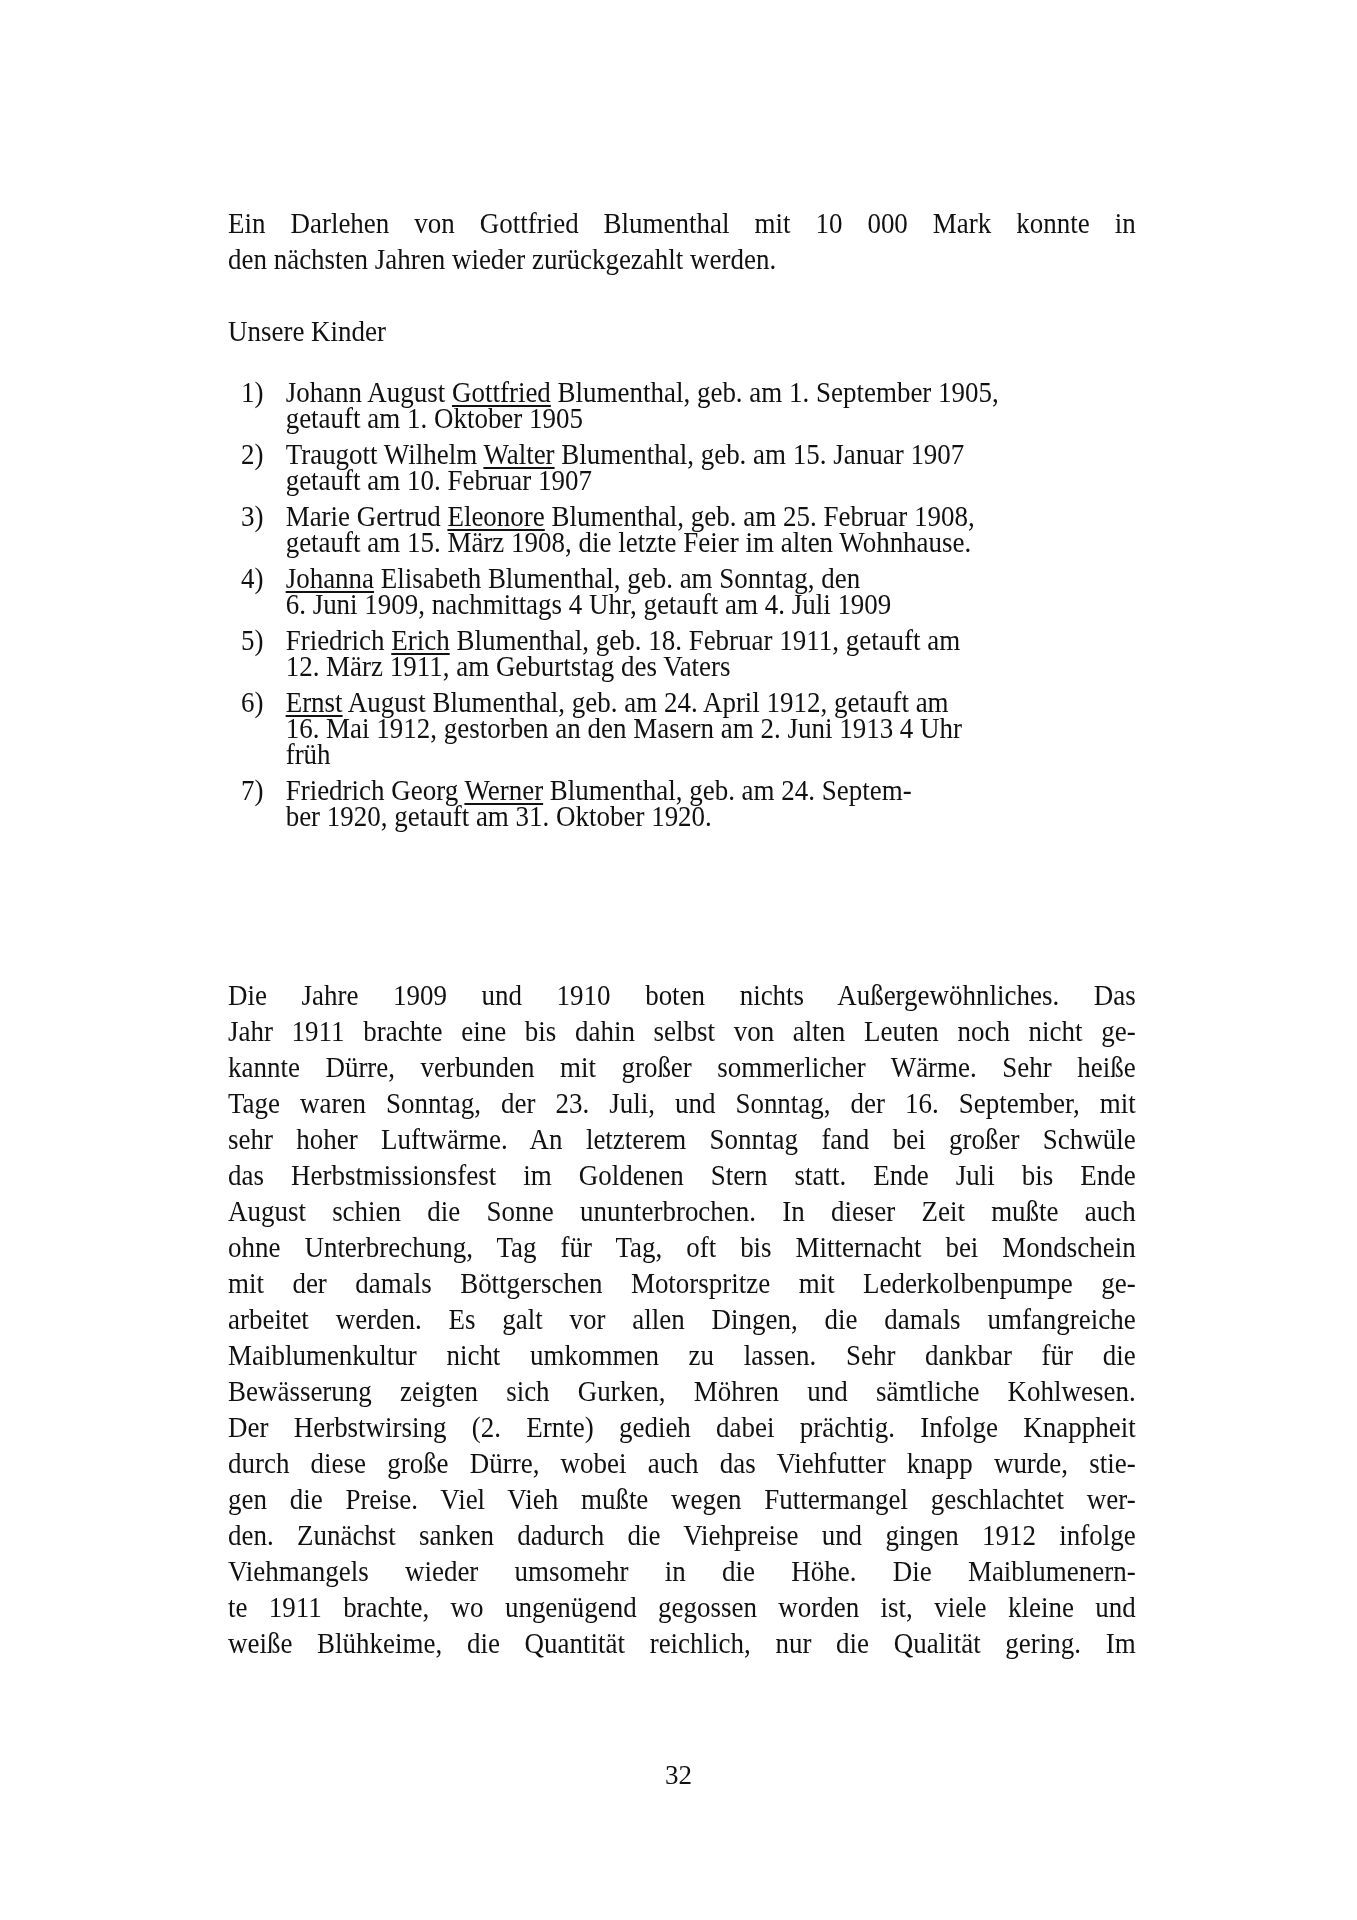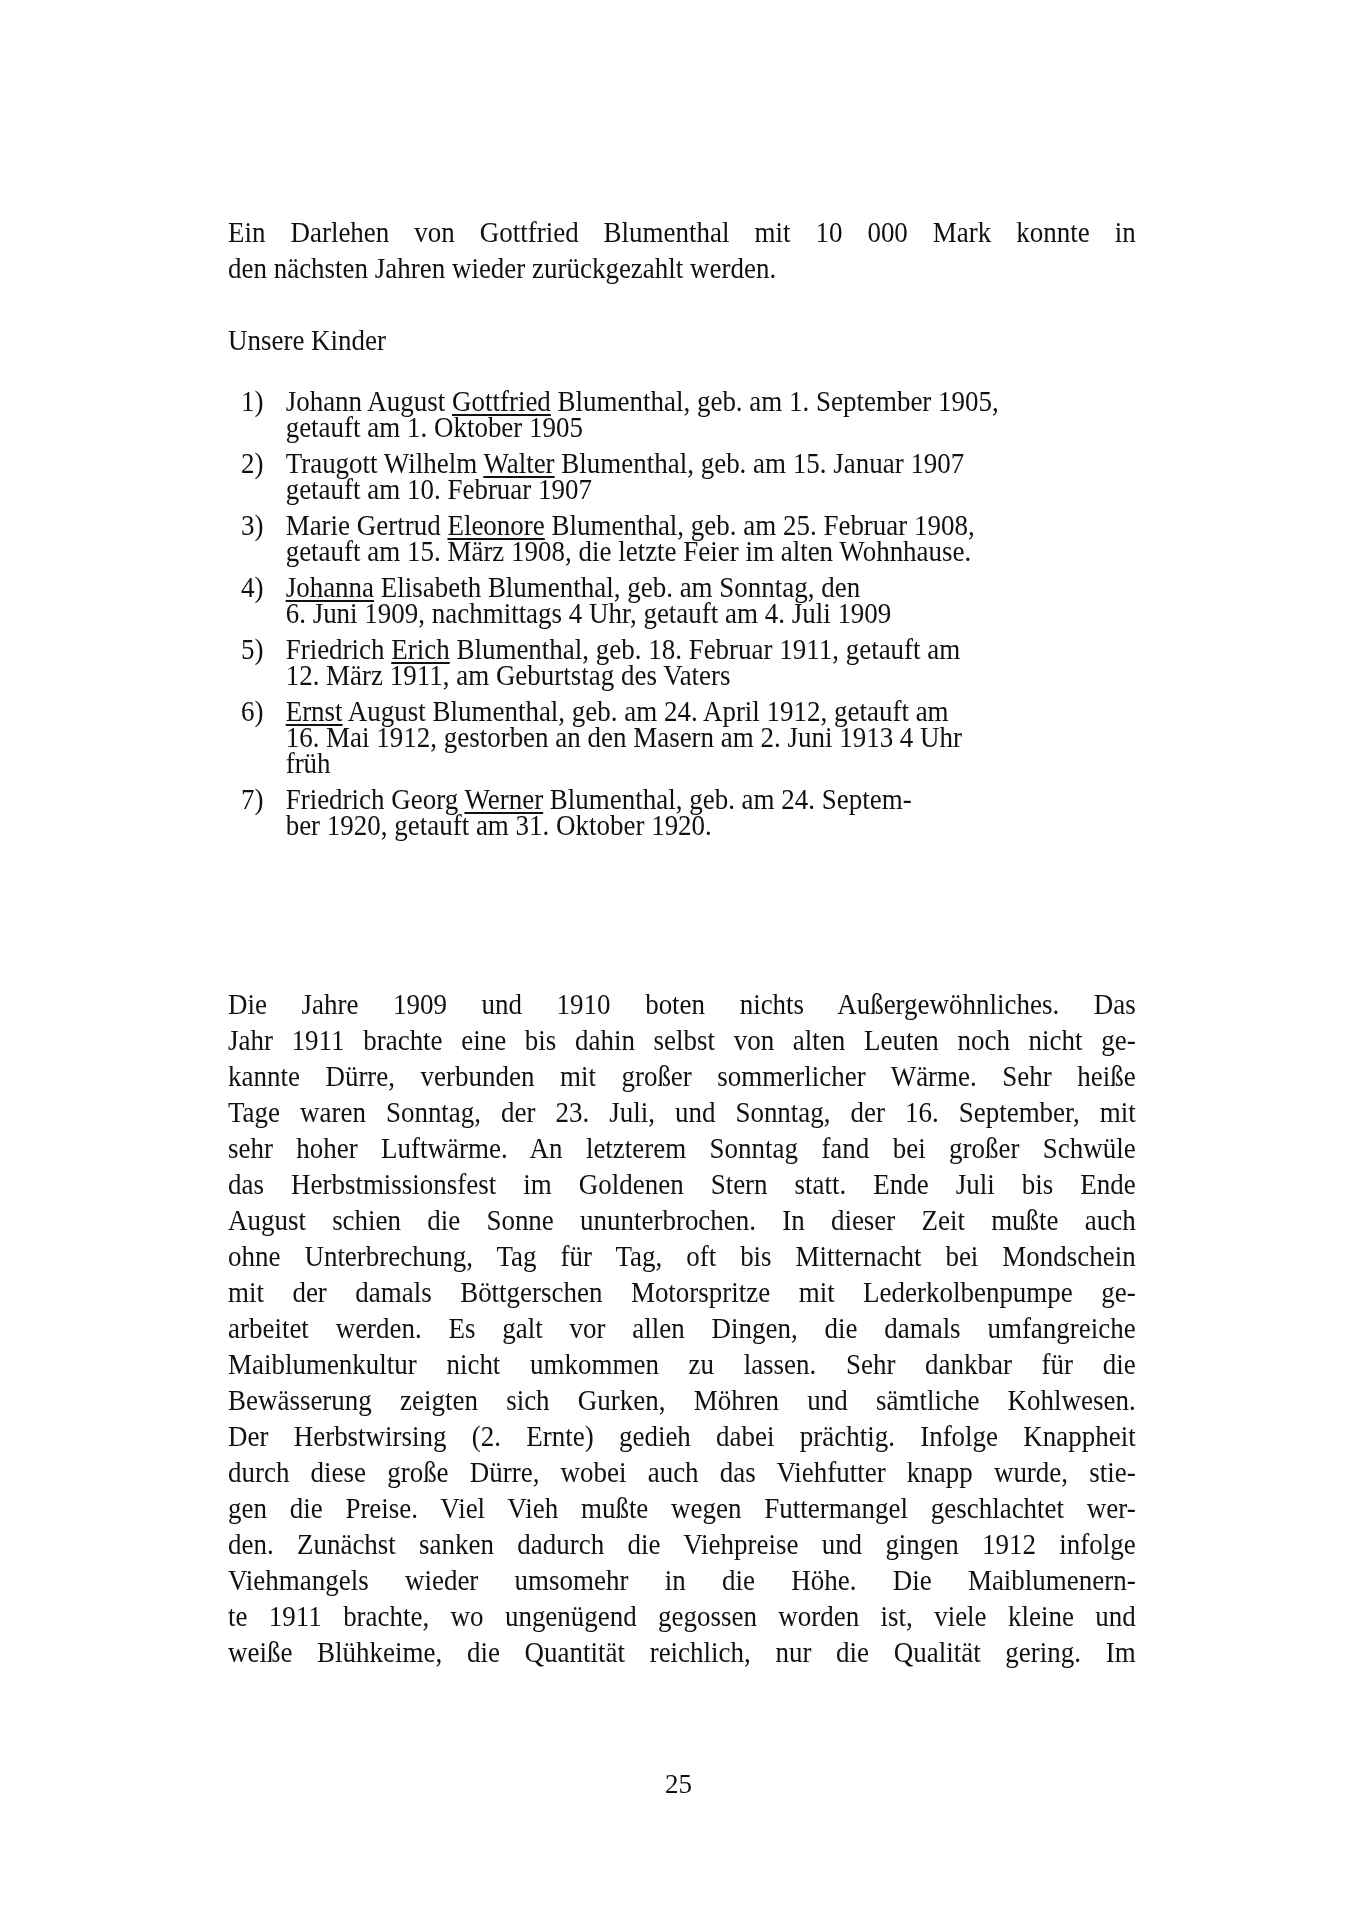--- a/index.html
+++ b/index.html
@@ -1,21 +1,21 @@
 <!DOCTYPE html>
 <html><head>
 <meta charset="utf-8">
 <style>
   html, body { margin: 0; padding: 0; background: #ffffff; }
   body {
     width: 1357px; height: 1920px; position: relative; overflow: hidden;
     font-family: "Liberation Serif", "DejaVu Serif", serif;
     color: #111111;
   }
-  .page { position: absolute; left: 0; top: 16px; width: 1357px; height: 1413px; text-decoration: underline; }
+  .page { position: absolute; left: 0; top: 7px; width: 1357px; height: 1413px; text-decoration: underline; }
   .para {
     position: absolute; left: 228px; width: 908px;
     font-size: 29px; line-height: 36px; text-align: justify;
     transform: scaleX(0.93); transform-origin: left top;
     width: 976px;
   }
   .para .line { display: block; height: 36px; white-space: nowrap; text-align: justify; text-align-last: justify; }
   .para .line.last { text-align-last: left; }
   .heading {
     position: absolute; left: 228px; top: 306px;
@@ -117,14 +117,14 @@
     <span class="line">Bewässerung zeigten sich Gurken, Möhren und sämtliche Kohlwesen.</span>
     <span class="line">Der Herbstwirsing (2. Ernte) gedieh dabei prächtig. Infolge Knappheit</span>
     <span class="line">durch diese große Dürre, wobei auch das Viehfutter knapp wurde, stie-</span>
     <span class="line">gen die Preise. Viel Vieh mußte wegen Futtermangel geschlachtet wer-</span>
     <span class="line">den. Zunächst sanken dadurch die Viehpreise und gingen 1912 infolge</span>
     <span class="line">Viehmangels wieder umsomehr in die Höhe. Die Maiblumenern-</span>
     <span class="line">te 1911 brachte, wo ungenügend gegossen worden ist, viele kleine und</span>
     <span class="line">weiße Blühkeime, die Quantität reichlich, nur die Qualität gering. Im</span>
   </div>
 
-  <div class="pagenum">25</div>
+  <div class="pagenum">32</div>
 </div>
 
 </body></html>

